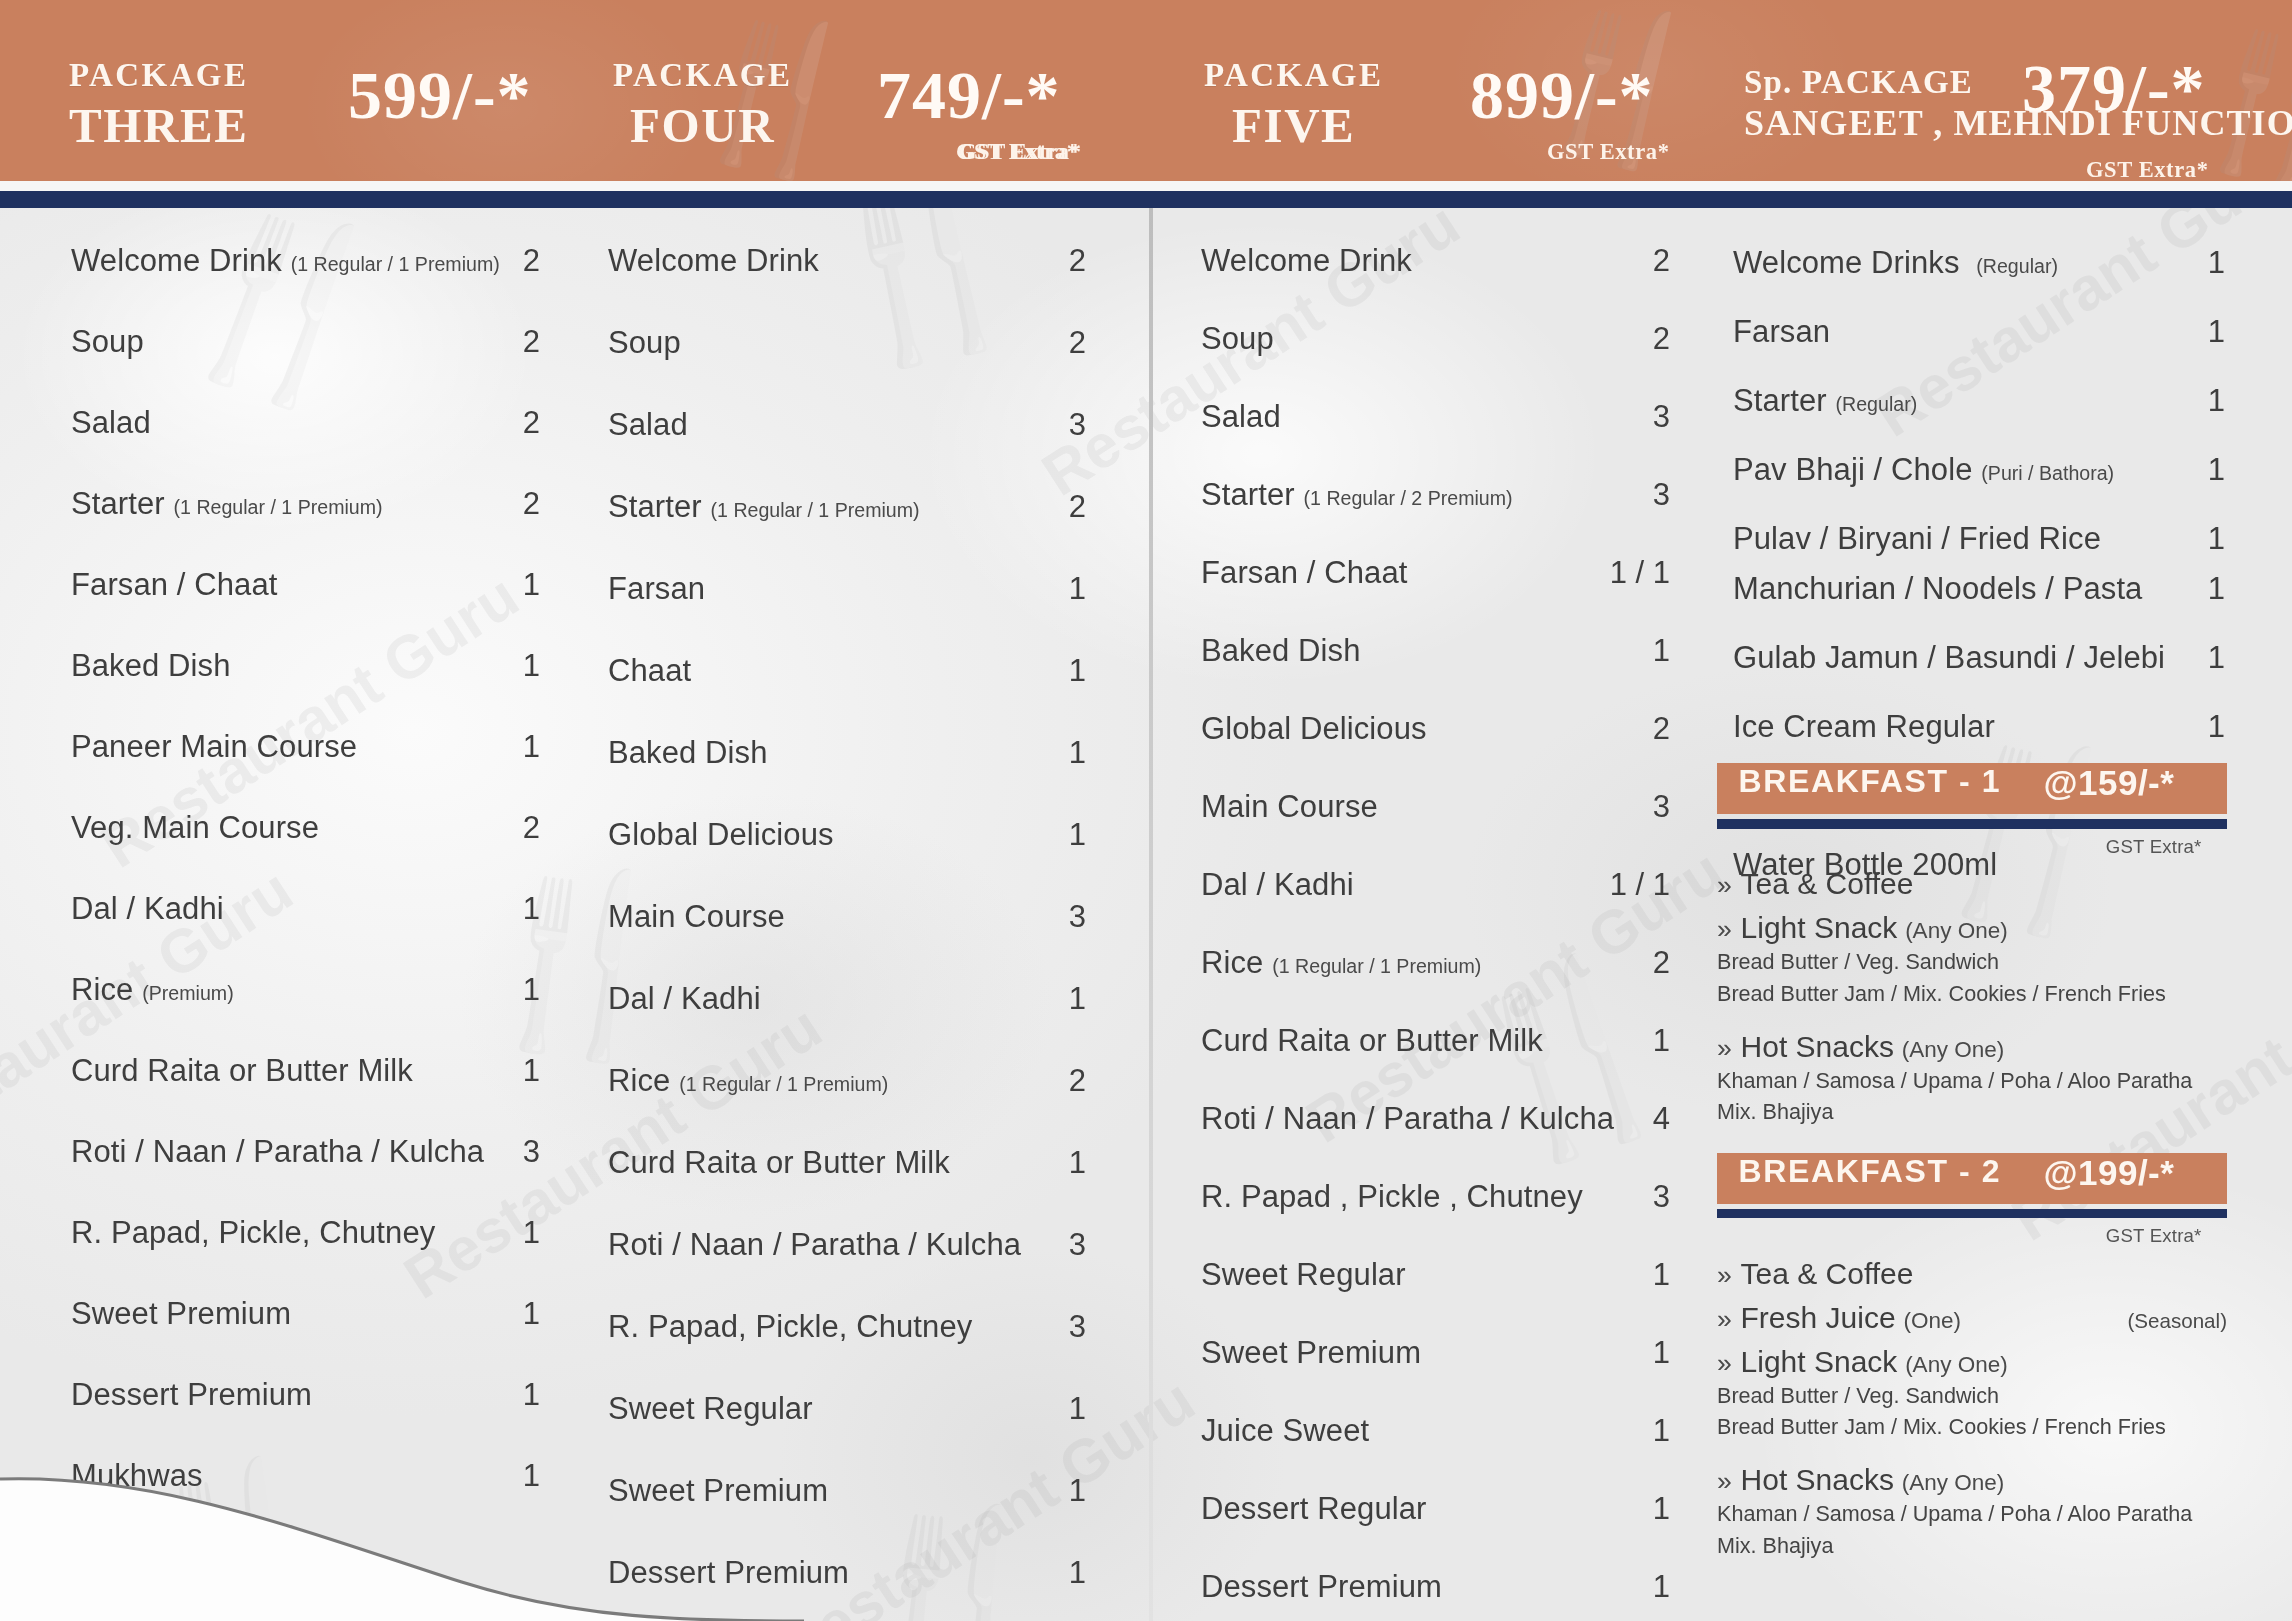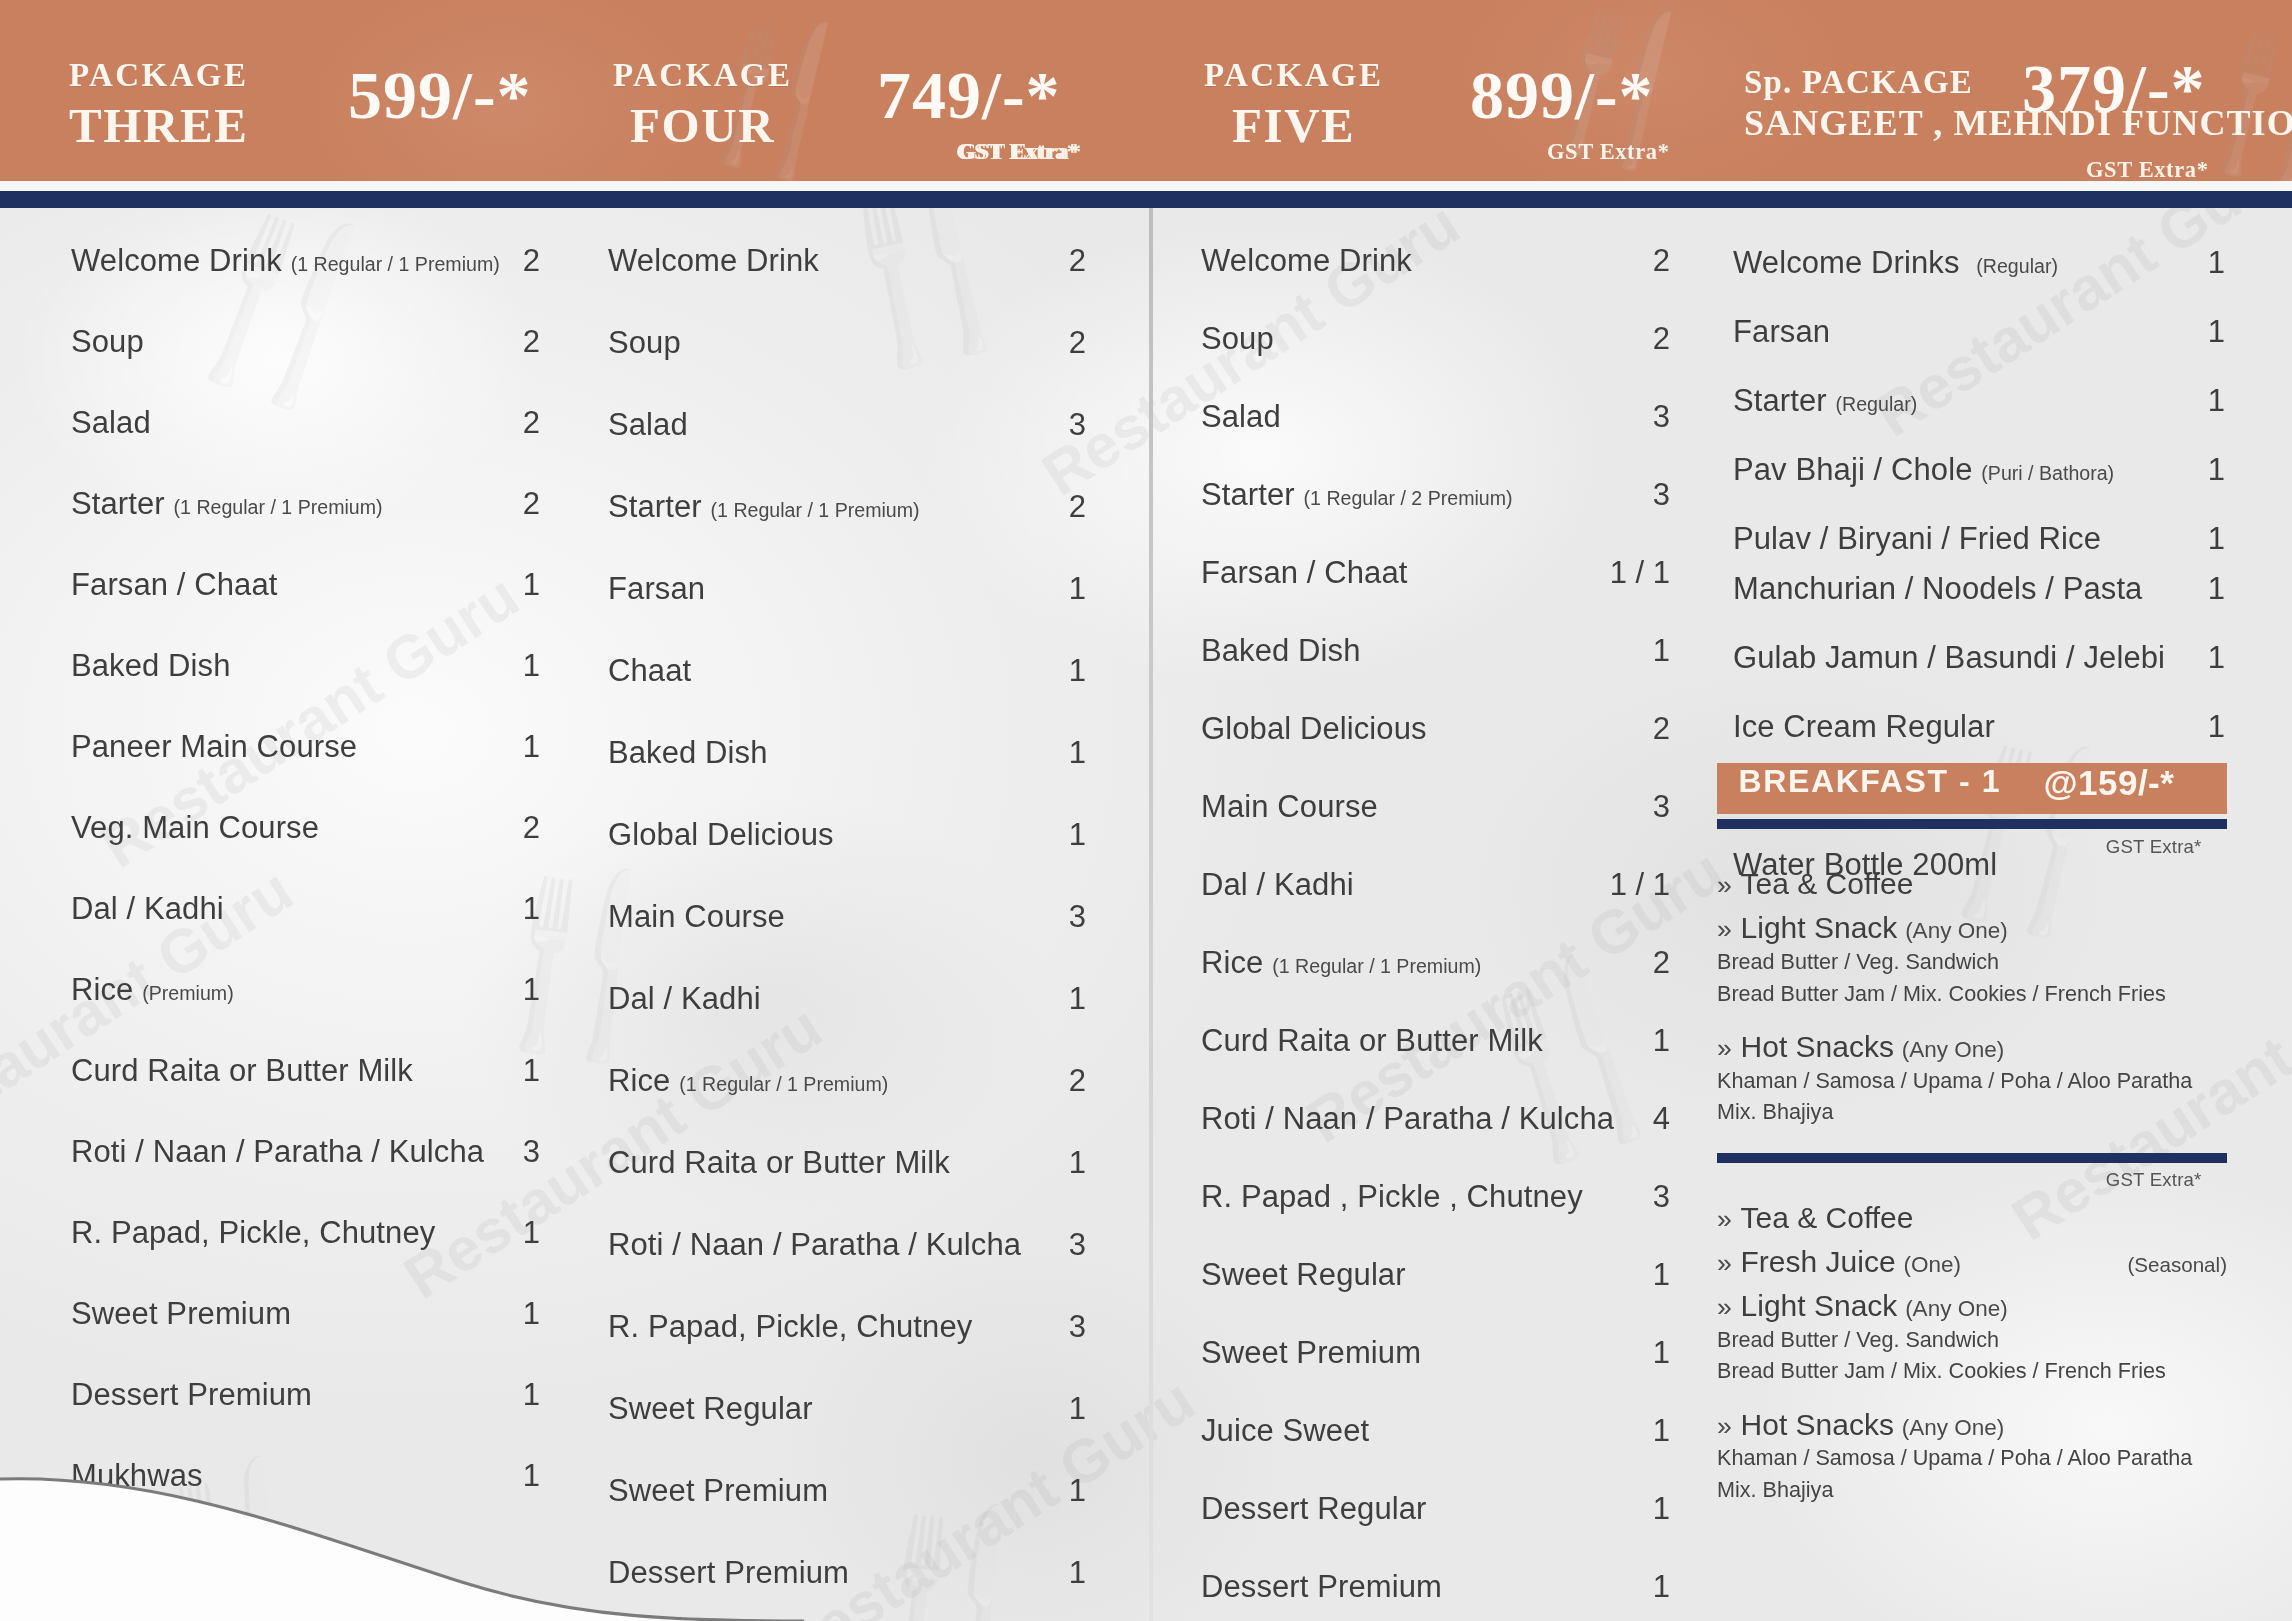--- a/index.html
+++ b/index.html
@@ -628,20 +628,24 @@
         <div class="bf-detail">Bread Butter Jam / Mix. Cookies / French Fries</div>
         <div class="bf-line" style="margin-top: 21.6px;">
           <span class="chev">»</span>
           <span class="lbl">Hot Snacks</span>
           <span class="sub">(Any One)</span>
         </div>
         <div class="bf-detail">Khaman / Samosa / Upama / Poha / Aloo Paratha</div>
         <div class="bf-detail">Mix. Bhajiya</div>
       </div>
       <div style="margin-top: 25.5px;">
+        <div class="bf-bar">
+          <span class="bf-title">BREAKFAST - 2</span>
+          <span class="bf-price">@199/-*</span>
+        </div>
         <div class="bf-underline"></div>
         <div class="bf-gst">GST Extra*</div>
         <div class="bf-line">
           <span class="chev">»</span>
           <span class="lbl">Tea &amp; Coffee</span>
         </div>
         <div class="bf-line">
           <span class="chev">»</span>
           <span class="lbl">Fresh Juice</span>
           <span class="sub">(One)</span>

